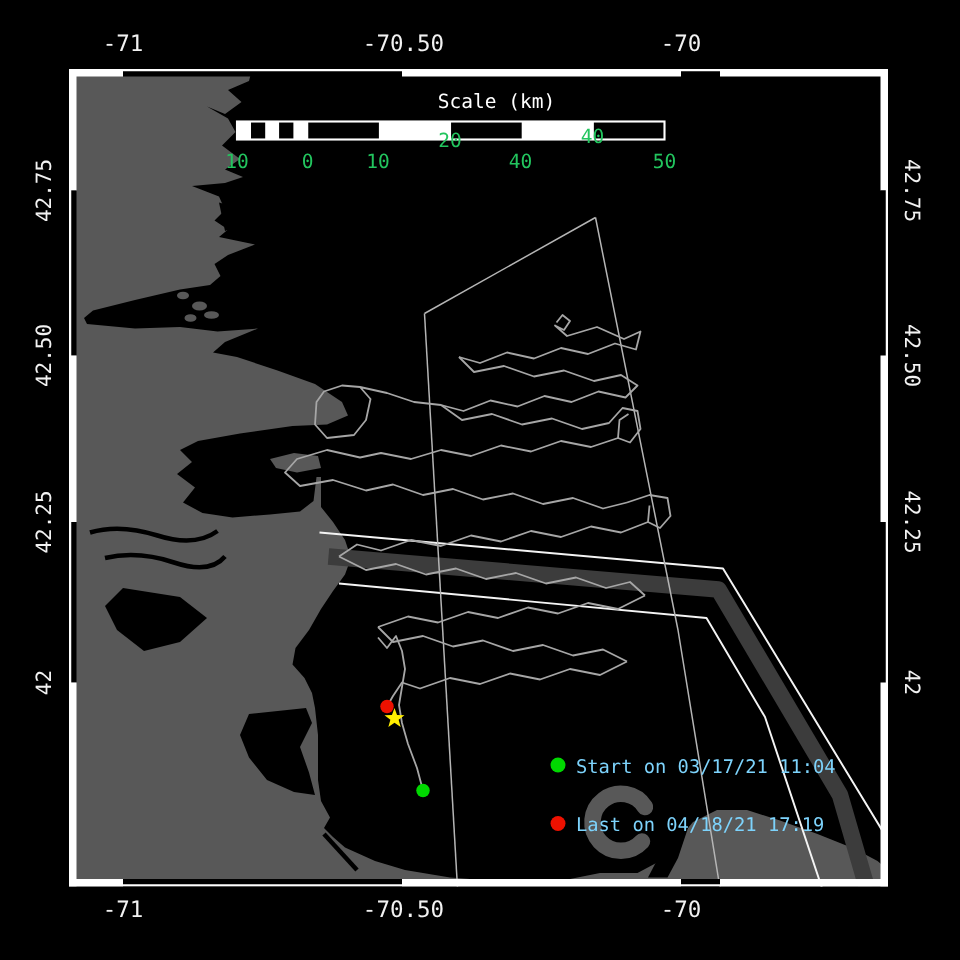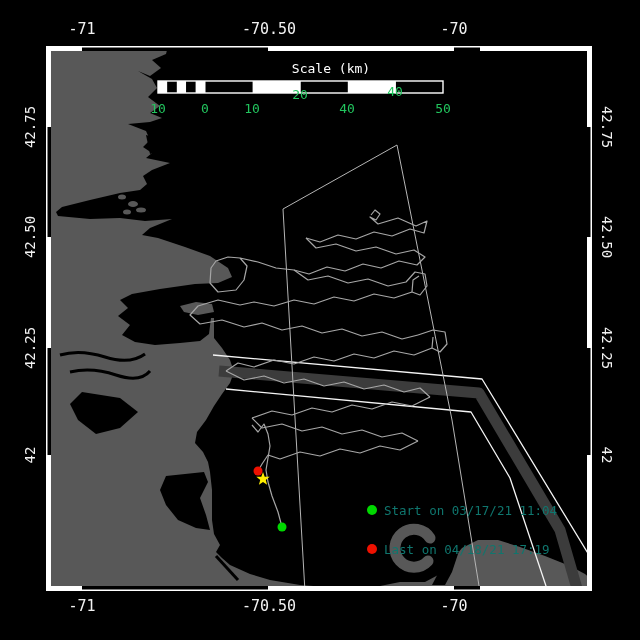--- a/index.html
+++ b/index.html
@@ -8,21 +8,21 @@
   .axis-label{position:absolute;transform:translate(-50%,-50%);font-size:15px;
               letter-spacing:0px;white-space:nowrap;color:#f2f2f2;}
   .axis-label.side{font-size:14px;}
   .rot-left{transform:translate(-50%,-50%) rotate(-90deg);}
   .rot-right{transform:translate(-50%,-50%) rotate(90deg);}
   #map-svg{position:absolute;left:46px;top:46px;}
   .scale-num{position:absolute;transform:translateX(-50%);font-size:13px;color:#22c55e;}
   #scale-title{position:absolute;transform:translateX(-50%);font-size:13px;color:#ffffff;white-space:nowrap;margin-left:31px;}
   .legend-row{position:absolute;display:flex;align-items:center;height:18px;}
   .legend-marker{width:20px;height:18px;flex:0 0 20px;}
-  .legend-text{font-size:12.5px;white-space:nowrap;margin-left:2px;color:#0f766e;}
+  .legend-text{font-size:12.5px;white-space:nowrap;margin-left:2px;color:#7dd3fc;}
 </style>
 </head>
 <body>
 
 <div id="stage">
 
   <div class="axis-label" style="left:82px;top:29px">-71</div>
   <div class="axis-label" style="left:269px;top:29px">-70.50</div>
   <div class="axis-label" style="left:454px;top:29px">-70</div>
 

